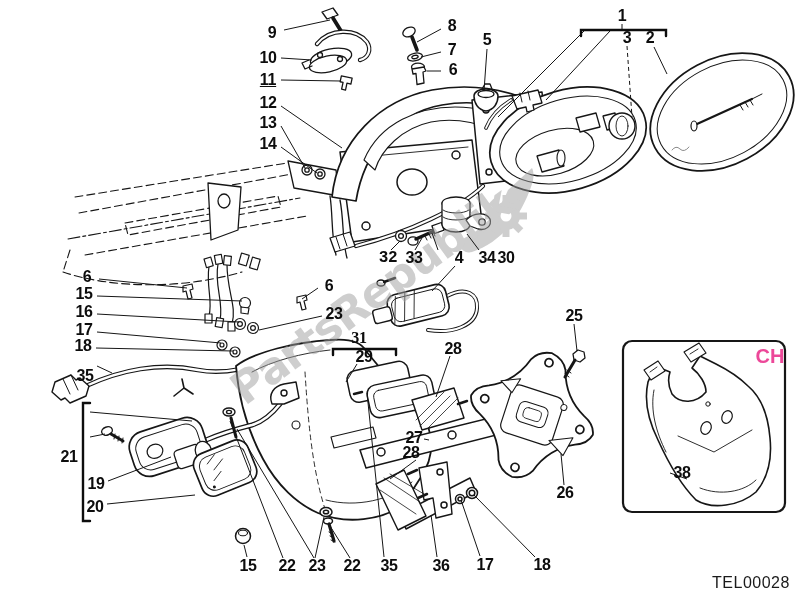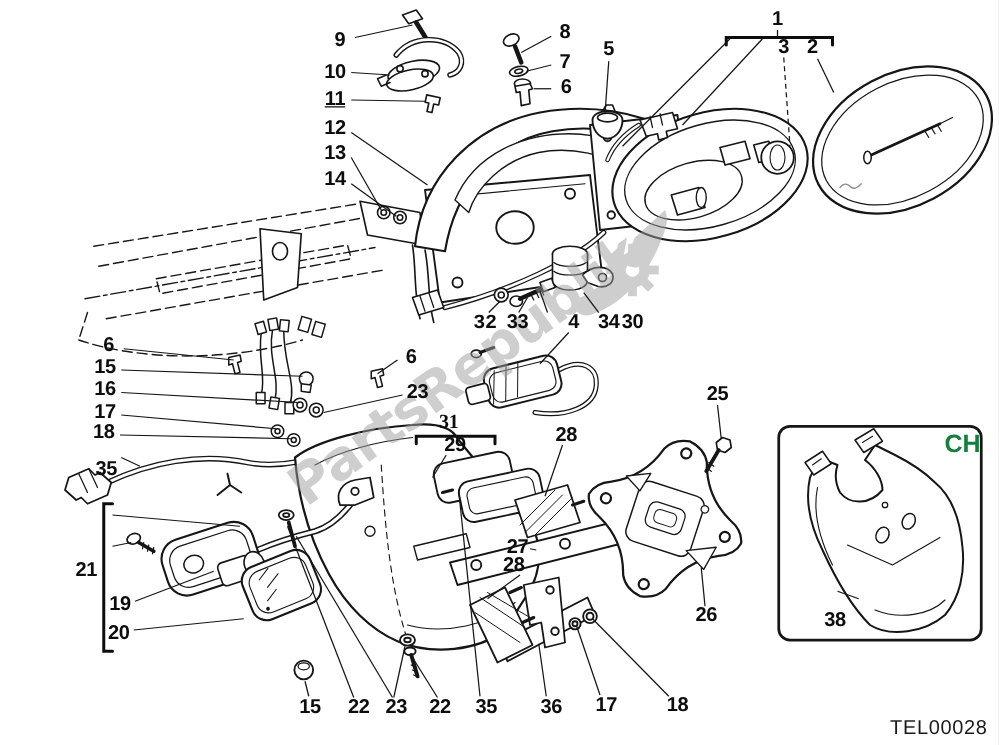--- a/index.html
+++ b/index.html
@@ -9,21 +9,21 @@
   }
   .art{position:absolute;left:0;top:0;}
   .callout-layer{position:absolute;left:0;top:0;width:100%;height:100%;pointer-events:none;}
   .callout{
     position:absolute;transform:translate(-50%,-50%);
     font:700 16px "Liberation Sans",sans-serif;color:#0d0d0d;
     letter-spacing:-0.3px;white-space:nowrap;
   }
   .variant-label{
     position:absolute;transform:translate(-50%,-50%);
-    font:700 20px "Liberation Sans",sans-serif;color:#15803d;
+    font:700 20px "Liberation Sans",sans-serif;color:#ec4899;
   }
   .drawing-code{
     position:absolute;transform:translate(-50%,-50%);
     font:400 16px "Liberation Sans",sans-serif;color:#1a1a1a;letter-spacing:0.5px;
   }
   svg .ln{stroke:#161616;fill:none;stroke-linecap:round;stroke-linejoin:round;}
   svg .w{fill:#ffffff;}
 </style>
 </head>
 <body>
@@ -448,18 +448,18 @@
       <div class="callout" style="left: 96px; top: 484px;">19</div>
       <div class="callout" style="left: 95px; top: 507px;">20</div>
       <div class="callout" style="left: 248px; top: 566px;">15</div>
       <div class="callout" style="left: 287px; top: 566px;">22</div>
       <div class="callout" style="left: 317px; top: 566px;">23</div>
       <div class="callout" style="left: 352px; top: 566px;">22</div>
       <div class="callout" style="left: 389px; top: 566px;">35</div>
       <div class="callout" style="left: 441px; top: 566px;">36</div>
       <div class="callout" style="left: 485px; top: 565px;">17</div>
       <div class="callout" style="left: 542px; top: 565px;">18</div>
-      <div class="callout" style="left: 668px; top: 473px; margin-top: 24px;">38</div>
+      <div class="callout" style="left: 682px; top: 473px;">38</div>
     </div>
 
   <div class="variant-label" style="left:770px;top:356px;">CH</div>
   <div class="drawing-code" style="left:751px;top:583px;">TEL00028</div>
 </div>
 
 </body></html>

